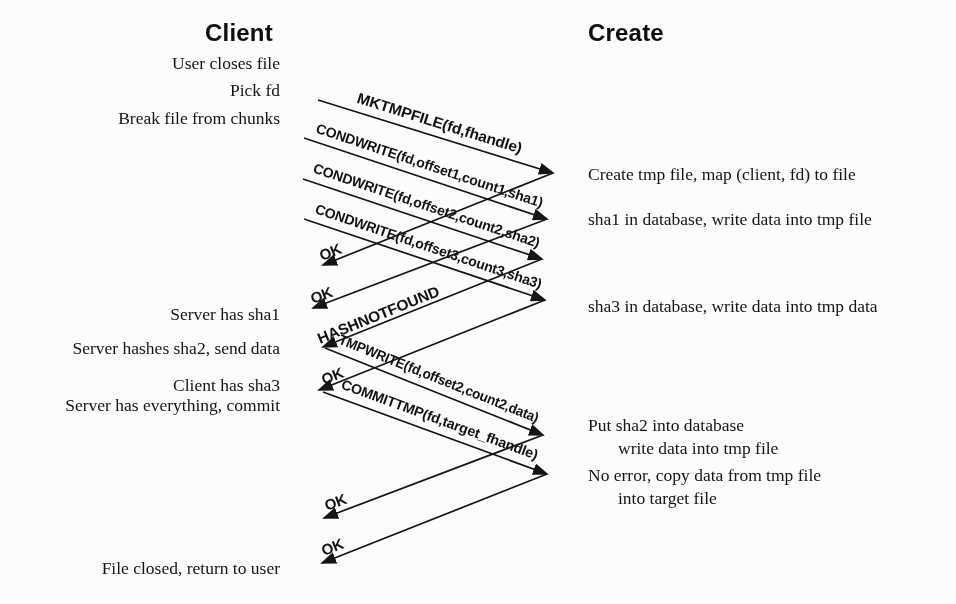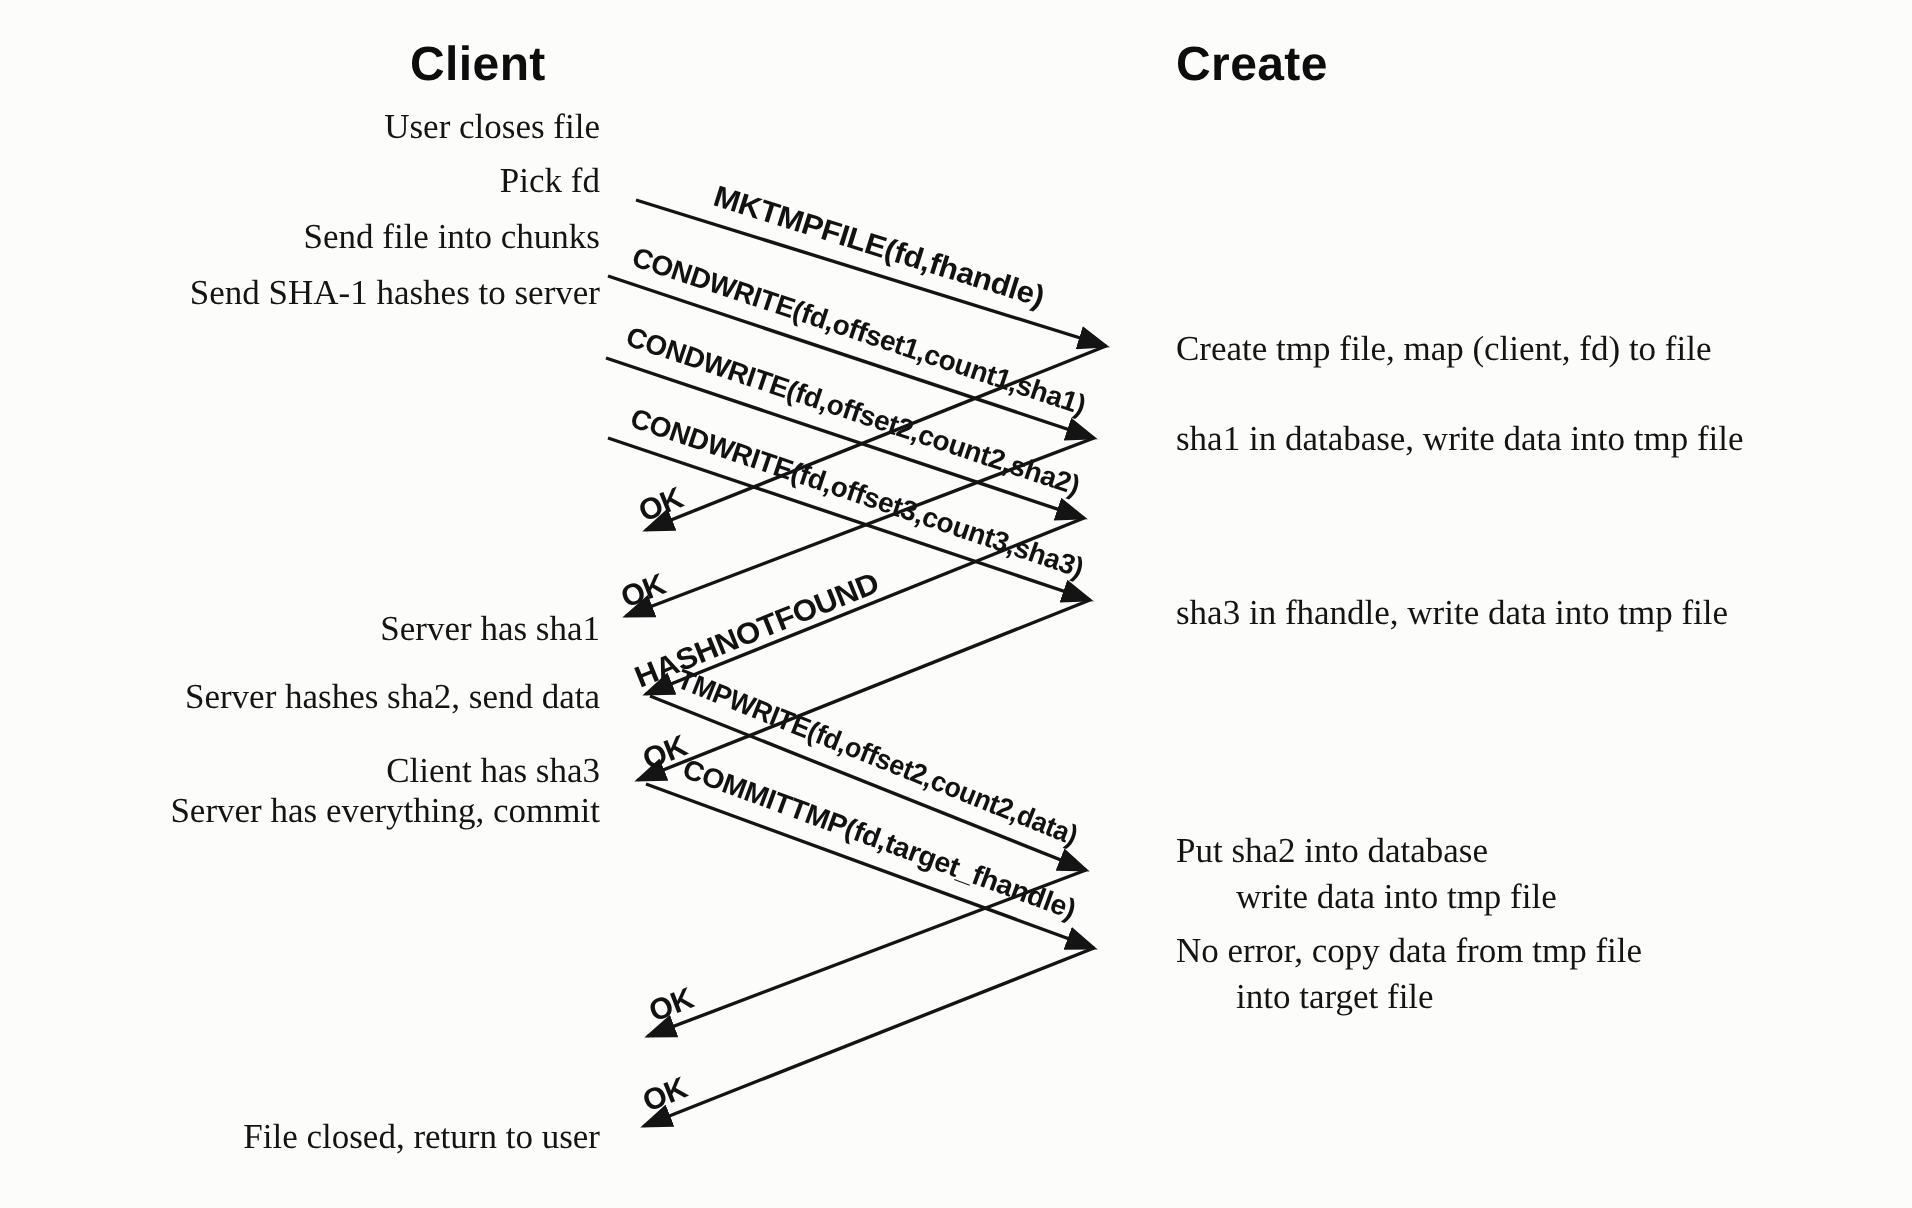--- a/index.html
+++ b/index.html
@@ -27,21 +27,21 @@
   .client-heading { left: 205px; top: 21px; }
   .server-heading { left: 588px; top: 21px; }
   .note {
     position: absolute;
     font-family: "Liberation Serif", serif;
     font-size: 17.5px;
     line-height: 1;
     white-space: nowrap;
     color: #141414;
   }
-  .client-note { right: 656px; text-align: left; }
+  .client-note { right: 676px; text-align: left; }
   .server-note { left: 588px; text-align: left; }
   .server-note.indent { left: 618px; }
   svg.arrows {
     position: absolute;
     left: 0; top: 0;
     width: 956px; height: 604px;
   }
   svg.arrows line {
     stroke: #141414;
     stroke-width: 1.7;
@@ -59,31 +59,30 @@
 </head>
 <body>
 
 <div class="figure">
 
   <div class="heading client-heading">Client</div>
   <div class="heading server-heading">Create</div>
 
   <div class="note client-note" style="top:55px">User closes file</div>
   <div class="note client-note" style="top:82px">Pick fd</div>
-  <div class="note client-note" style="top:110px">Send file into chunks</div>
-  <div class="note client-note" style="top:138px">Send SHA-1 hashes to server</div>
+  <div class="note client-note" style="top:110px">Break file from chunks</div>
   <div class="note client-note" style="top:306px">Server has sha1</div>
   <div class="note client-note" style="top:340px">Server hashes sha2, send data</div>
   <div class="note client-note" style="top:377px">Client has sha3</div>
   <div class="note client-note" style="top:397px">Server has everything, commit</div>
   <div class="note client-note" style="top:560px">File closed, return to user</div>
 
   <div class="note server-note" style="top:166px">Create tmp file, map (client, fd) to file</div>
   <div class="note server-note" style="top:211px">sha1 in database, write data into tmp file</div>
-  <div class="note server-note" style="top:298px">sha3 in fhandle, write data into tmp file</div>
+  <div class="note server-note" style="top:298px">sha3 in database, write data into tmp data</div>
   <div class="note server-note" style="top:417px">Put sha2 into database</div>
   <div class="note server-note indent" style="top:440px">write data into tmp file</div>
   <div class="note server-note" style="top:467px">No error, copy data from tmp file</div>
   <div class="note server-note indent" style="top:490px">into target file</div>
 
   <svg class="arrows" viewBox="0 0 956 604">
     <defs>
       <marker id="ah" markerUnits="userSpaceOnUse" markerWidth="16" markerHeight="12" viewBox="0 0 16 12" refX="14" refY="6" orient="auto">
         <path d="M0,0 L16,6 L0,12 Z" fill="#141414"></path>
       </marker>

